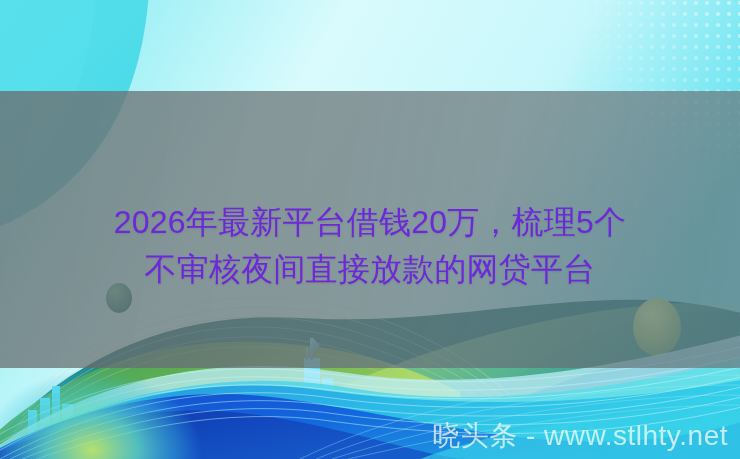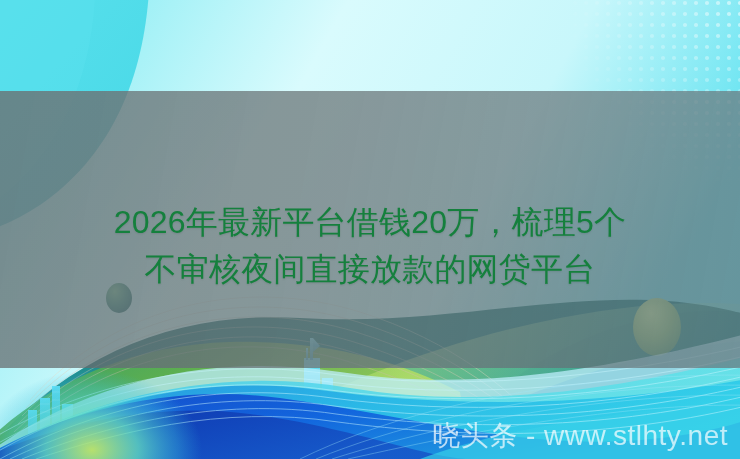--- a/index.html
+++ b/index.html
@@ -49,21 +49,21 @@
 
   
   #cover-title {
     position: absolute;
     left: 0;
     top: 178px;
     width: 740px;
     padding: 0 34px;
     box-sizing: border-box;
     text-align: center;
-    color: #15803d;
+    color: #6d28d9;
     font-size: 32px;
     line-height: 47px;
     font-weight: 400;
     letter-spacing: 0.2px;
     white-space: pre-line;
     text-shadow: 0 1px 2px rgba(0,0,0,0.10);
   }
 
   
   #watermark {

